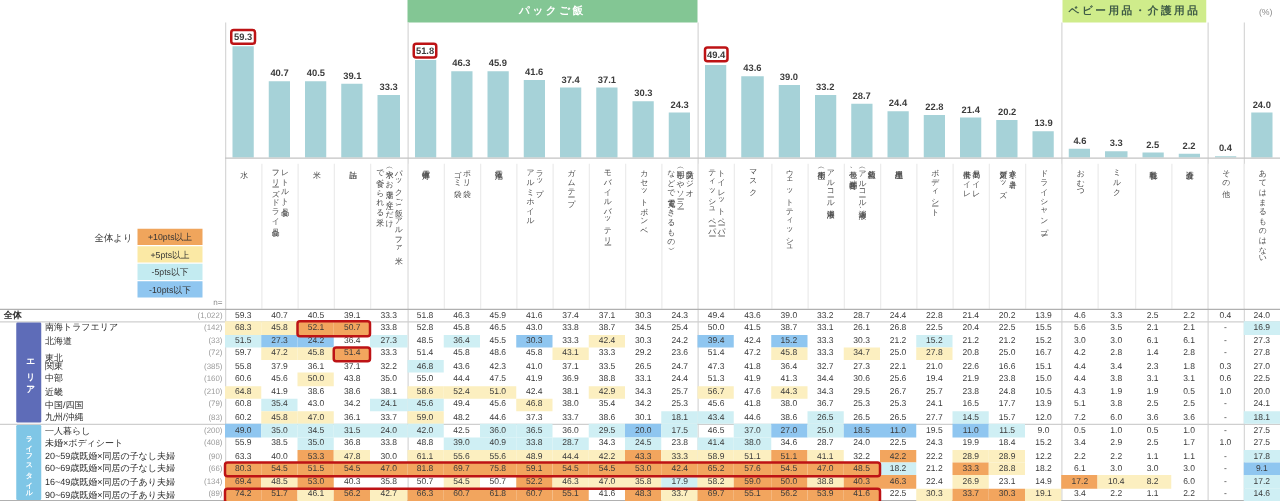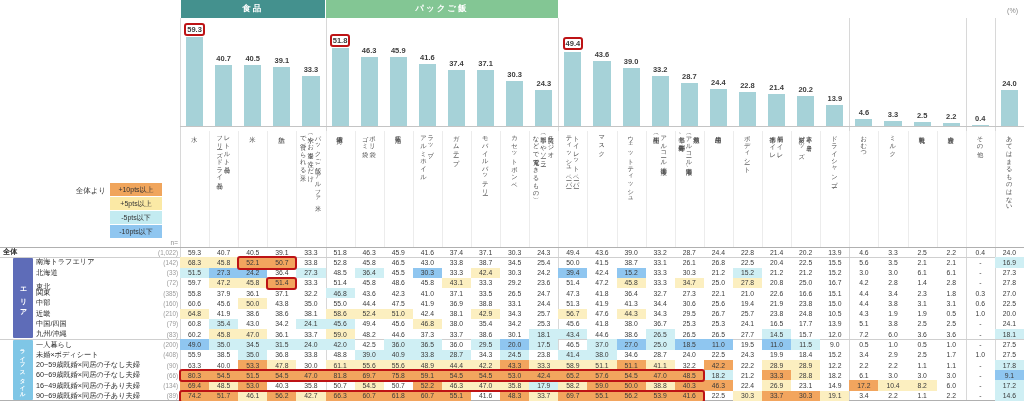--- a/index.html
+++ b/index.html
@@ -32,22 +32,22 @@
   .nlab{font-size:6.5px;color:#8a8a8a;text-align:right;}
   .annot{border:2px solid #bd1315;border-radius:3px;pointer-events:none;background:transparent;}
 </style>
 </head>
 <body>
 
 <div id="app">
   <div class="abs unit" style="top:7px;right:6px;">(%)</div>
   <div class="abs legend-prefix" style="left:38px;top:186px;width:68px;">全体より</div>
   <div class="abs nlab" style="left:146px;top:239px;width:32px;">n=</div>
-<div class="abs ghead" style="left: 180.5px; top: 0px; width: 144.517px; height: 18px; background: rgb(68, 145, 142); color: rgb(255, 255, 255);">食品</div>
     <div class="abs ghead" style="left: 326.017px; top: 0px; width: 231.828px; height: 18px; background: rgb(131, 198, 148); color: rgb(255, 255, 255);">パックご飯</div>
+    <div class="abs ghead" style="left: 849.879px; top: 0px; width: 115.414px; height: 18px; background: rgb(207, 236, 139); color: rgb(62, 91, 69);">ベビー用品・介護用品</div>
     <div class="abs vline" style="left: 180px; top: 18px; height: 382px;"></div>
     <div class="abs vline" style="left: 325.517px; top: 18px; height: 382px;"></div>
     <div class="abs vline" style="left: 558.345px; top: 18px; height: 382px;"></div>
     <div class="abs vline" style="left: 849.379px; top: 18px; height: 382px;"></div>
     <div class="abs vline" style="left: 965.793px; top: 18px; height: 382px;"></div>
     <div class="abs vline" style="left: 994.897px; top: 18px; height: 382px;"></div>
     <div class="abs bar" style="left: 186px; top: 37.05px; width: 17.1034px; height: 88.95px;"></div>
     <div class="abs bval" style="left: 177px; top: 22.55px; width: 35.1034px;"><span class="rb">59.3</span></div>
     <div class="abs clabel" style="left: 180px; top: 131px; width: 29.1034px; height: 116px; border-right: 1px solid rgb(236, 236, 236);">
       <span>水</span>

